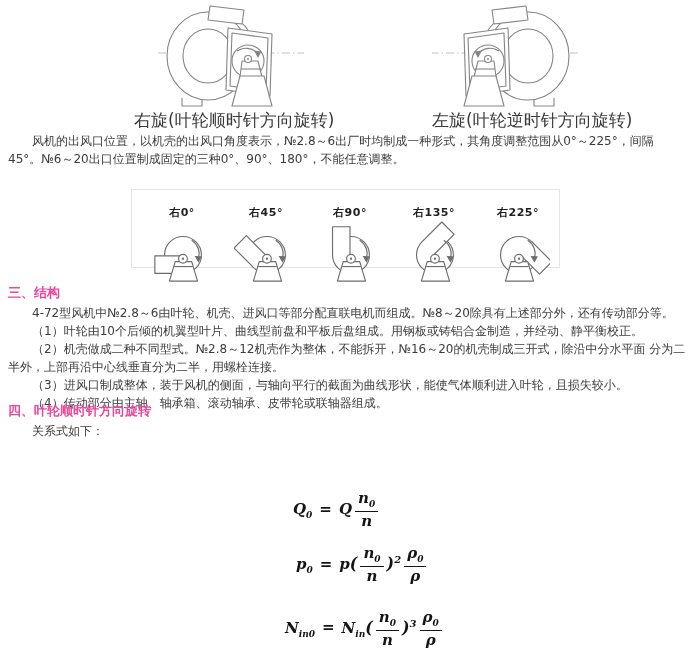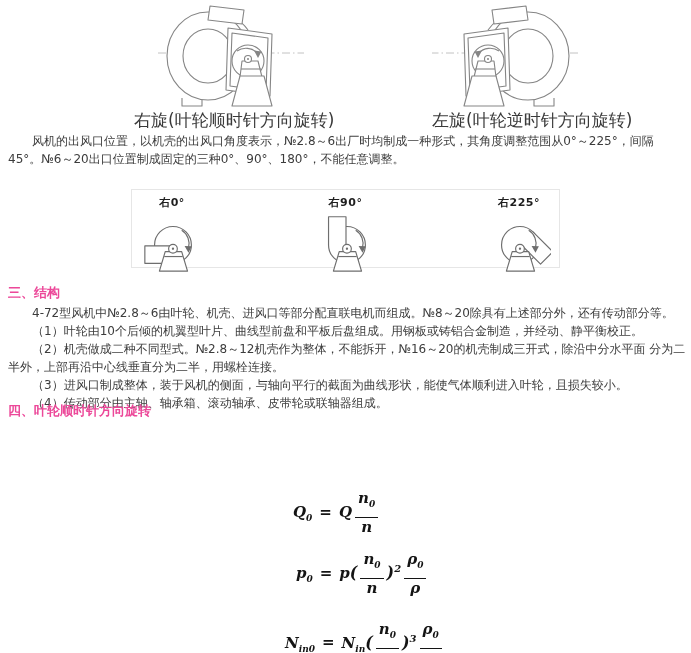--- a/index.html
+++ b/index.html
@@ -14,32 +14,32 @@
   .fan-caption{font-size:17px;color:#3a3a3a;white-space:nowrap;}
   
   .bodytext{font-size:12px;line-height:18px;color:#3c3c3c;}
   .bodytext p{margin:0;text-indent:2em;}
   .sec-heading{font-size:13px;font-weight:bold;color:#ec4899;margin:0 0 3px 0;line-height:16px;}
   
   .strip{
     display:flex;justify-content:space-between;align-items:flex-start;
     border:1px solid #e6e6e6;background:#fff;padding:5px 8px 2px 8px;box-sizing:border-box;
   }
-  .mini-fan{margin:0;width:64px;text-align:center;}
+  .mini-fan{margin:10px;width:64px;text-align:center;}
   .mini-label{font-size:11px;font-weight:bold;color:#1e1e1e;letter-spacing:0.5px;margin-bottom:0;}
   .mini-fan svg{display:block;margin:0 auto;}
   
   .formulas{font-family:"DejaVu Serif","Liberation Serif",serif;font-style:italic;font-weight:600;
     font-size:15px;color:#141414;}
   .formula{margin:0 0 16px 4px;white-space:nowrap;}
   .formula .eq{margin:0 7px;font-style:normal;}
   .formula sub{font-size:9px;}
   .formula sup{font-size:10px;}
   .frac{display:inline-block;vertical-align:middle;text-align:center;margin:0 3px;line-height:1.1;}
-  .frac .num{display:block;border-bottom:1px solid #141414;padding:0 3px 7px 3px;}
+  .frac .num{display:block;border-bottom:1px solid #141414;padding:0 3px 1px 3px;}
   .frac .den{display:block;padding-top:1px;}
   .paren{font-size:16px;}
   .f2{margin-left:7px;}
   .f3{margin-top:24px;margin-left:-4px;}
 </style>
 </head>
 <body>
 
 <figure class="abs fan-figure" style="left:156px;top:4px;margin:0;">
   <svg width="150" height="104" viewBox="0 0 150 104">
@@ -108,25 +108,59 @@
     <path d="M43,20 A16,16 0 0 1 50,38"></path>
     <polygon points="50,43 46,36 53.5,36.5" fill="#6e6e6e" stroke="none"></polygon>
     <path d="M20,62 L26,42 L43,42 L49,62 Z" fill="#fff"></path>
     <path d="M25,47 L44,47"></path>
     <circle cx="34" cy="39" r="4.5" fill="#fff"></circle>
     <circle cx="34" cy="39" r="1.2" fill="#6e6e6e" stroke="none"></circle>
   </g>
 </svg>
     </figure>
     <figure class="mini-fan">
+      <div class="mini-label">右45°</div>
+      <svg width="64" height="64" viewBox="0 0 66 64">
+  <g stroke="#6e6e6e" fill="none" stroke-width="1.2" stroke-linejoin="round">
+    <circle cx="34" cy="35" r="19" fill="#fff"></circle>
+    <g transform="rotate(45,34,35)">
+      <path d="M34,36 L5,36 L5,54 L34,54" fill="#fff"></path>
+    </g>
+    <path d="M43,20 A16,16 0 0 1 50,38"></path>
+    <polygon points="50,43 46,36 53.5,36.5" fill="#6e6e6e" stroke="none"></polygon>
+    <path d="M20,62 L26,42 L43,42 L49,62 Z" fill="#fff"></path>
+    <path d="M25,47 L44,47"></path>
+    <circle cx="34" cy="39" r="4.5" fill="#fff"></circle>
+    <circle cx="34" cy="39" r="1.2" fill="#6e6e6e" stroke="none"></circle>
+  </g>
+</svg>
+    </figure>
+    <figure class="mini-fan">
       <div class="mini-label">右90°</div>
       <svg width="64" height="64" viewBox="0 0 66 64">
   <g stroke="#6e6e6e" fill="none" stroke-width="1.2" stroke-linejoin="round">
     <circle cx="34" cy="35" r="19" fill="#fff"></circle>
     <g transform="rotate(90,34,35)">
+      <path d="M34,36 L5,36 L5,54 L34,54" fill="#fff"></path>
+    </g>
+    <path d="M43,20 A16,16 0 0 1 50,38"></path>
+    <polygon points="50,43 46,36 53.5,36.5" fill="#6e6e6e" stroke="none"></polygon>
+    <path d="M20,62 L26,42 L43,42 L49,62 Z" fill="#fff"></path>
+    <path d="M25,47 L44,47"></path>
+    <circle cx="34" cy="39" r="4.5" fill="#fff"></circle>
+    <circle cx="34" cy="39" r="1.2" fill="#6e6e6e" stroke="none"></circle>
+  </g>
+</svg>
+    </figure>
+    <figure class="mini-fan">
+      <div class="mini-label">右135°</div>
+      <svg width="64" height="64" viewBox="0 0 66 64">
+  <g stroke="#6e6e6e" fill="none" stroke-width="1.2" stroke-linejoin="round">
+    <circle cx="34" cy="35" r="19" fill="#fff"></circle>
+    <g transform="rotate(135,34,35)">
       <path d="M34,36 L5,36 L5,54 L34,54" fill="#fff"></path>
     </g>
     <path d="M43,20 A16,16 0 0 1 50,38"></path>
     <polygon points="50,43 46,36 53.5,36.5" fill="#6e6e6e" stroke="none"></polygon>
     <path d="M20,62 L26,42 L43,42 L49,62 Z" fill="#fff"></path>
     <path d="M25,47 L44,47"></path>
     <circle cx="34" cy="39" r="4.5" fill="#fff"></circle>
     <circle cx="34" cy="39" r="1.2" fill="#6e6e6e" stroke="none"></circle>
   </g>
 </svg>
@@ -154,20 +188,21 @@
   <h3 class="sec-heading">三、结构</h3>
   <p>4-72型风机中№2.8～6由叶轮、机壳、进风口等部分配直联电机而组成。№8～20除具有上述部分外，还有传动部分等。</p>
   <p>（1）叶轮由10个后倾的机翼型叶片、曲线型前盘和平板后盘组成。用钢板或铸铝合金制造，并经动、静平衡校正。</p>
   <p>（2）机壳做成二种不同型式。№2.8～12机壳作为整体，不能拆开，№16～20的机壳制成三开式，除沿中分水平面 分为二半外，上部再沿中心线垂直分为二半，用螺栓连接。</p>
   <p>（3）进风口制成整体，装于风机的侧面，与轴向平行的截面为曲线形状，能使气体顺利进入叶轮，且损失较小。</p>
   <p>（4）传动部分由主轴、轴承箱、滚动轴承、皮带轮或联轴器组成。</p>
 </div>
 
 <div class="abs bodytext" style="left:8px;top:403px;width:678px;">
   <h3 class="sec-heading">四、叶轮顺时针方向旋转</h3>
+  <p>关系式如下：</p>
 </div>
 
 <div class="abs formulas" style="left:289px;top:490px;">
 
   <div class="formula f1">
     <span>Q</span><sub>0</sub><span class="eq">=</span><span>Q</span><span class="frac"><span class="num"><span>n</span><sub>0</sub></span><span class="den">n</span></span>
   </div>
 
   <div class="formula f2">
     <span>p</span><sub>0</sub><span class="eq">=</span><span>p</span><span class="paren">(</span><span class="frac"><span class="num"><span>n</span><sub>0</sub></span><span class="den">n</span></span><span class="paren">)</span><sup>2</sup><span class="frac"><span class="num"><span>ρ</span><sub>0</sub></span><span class="den">ρ</span></span>

